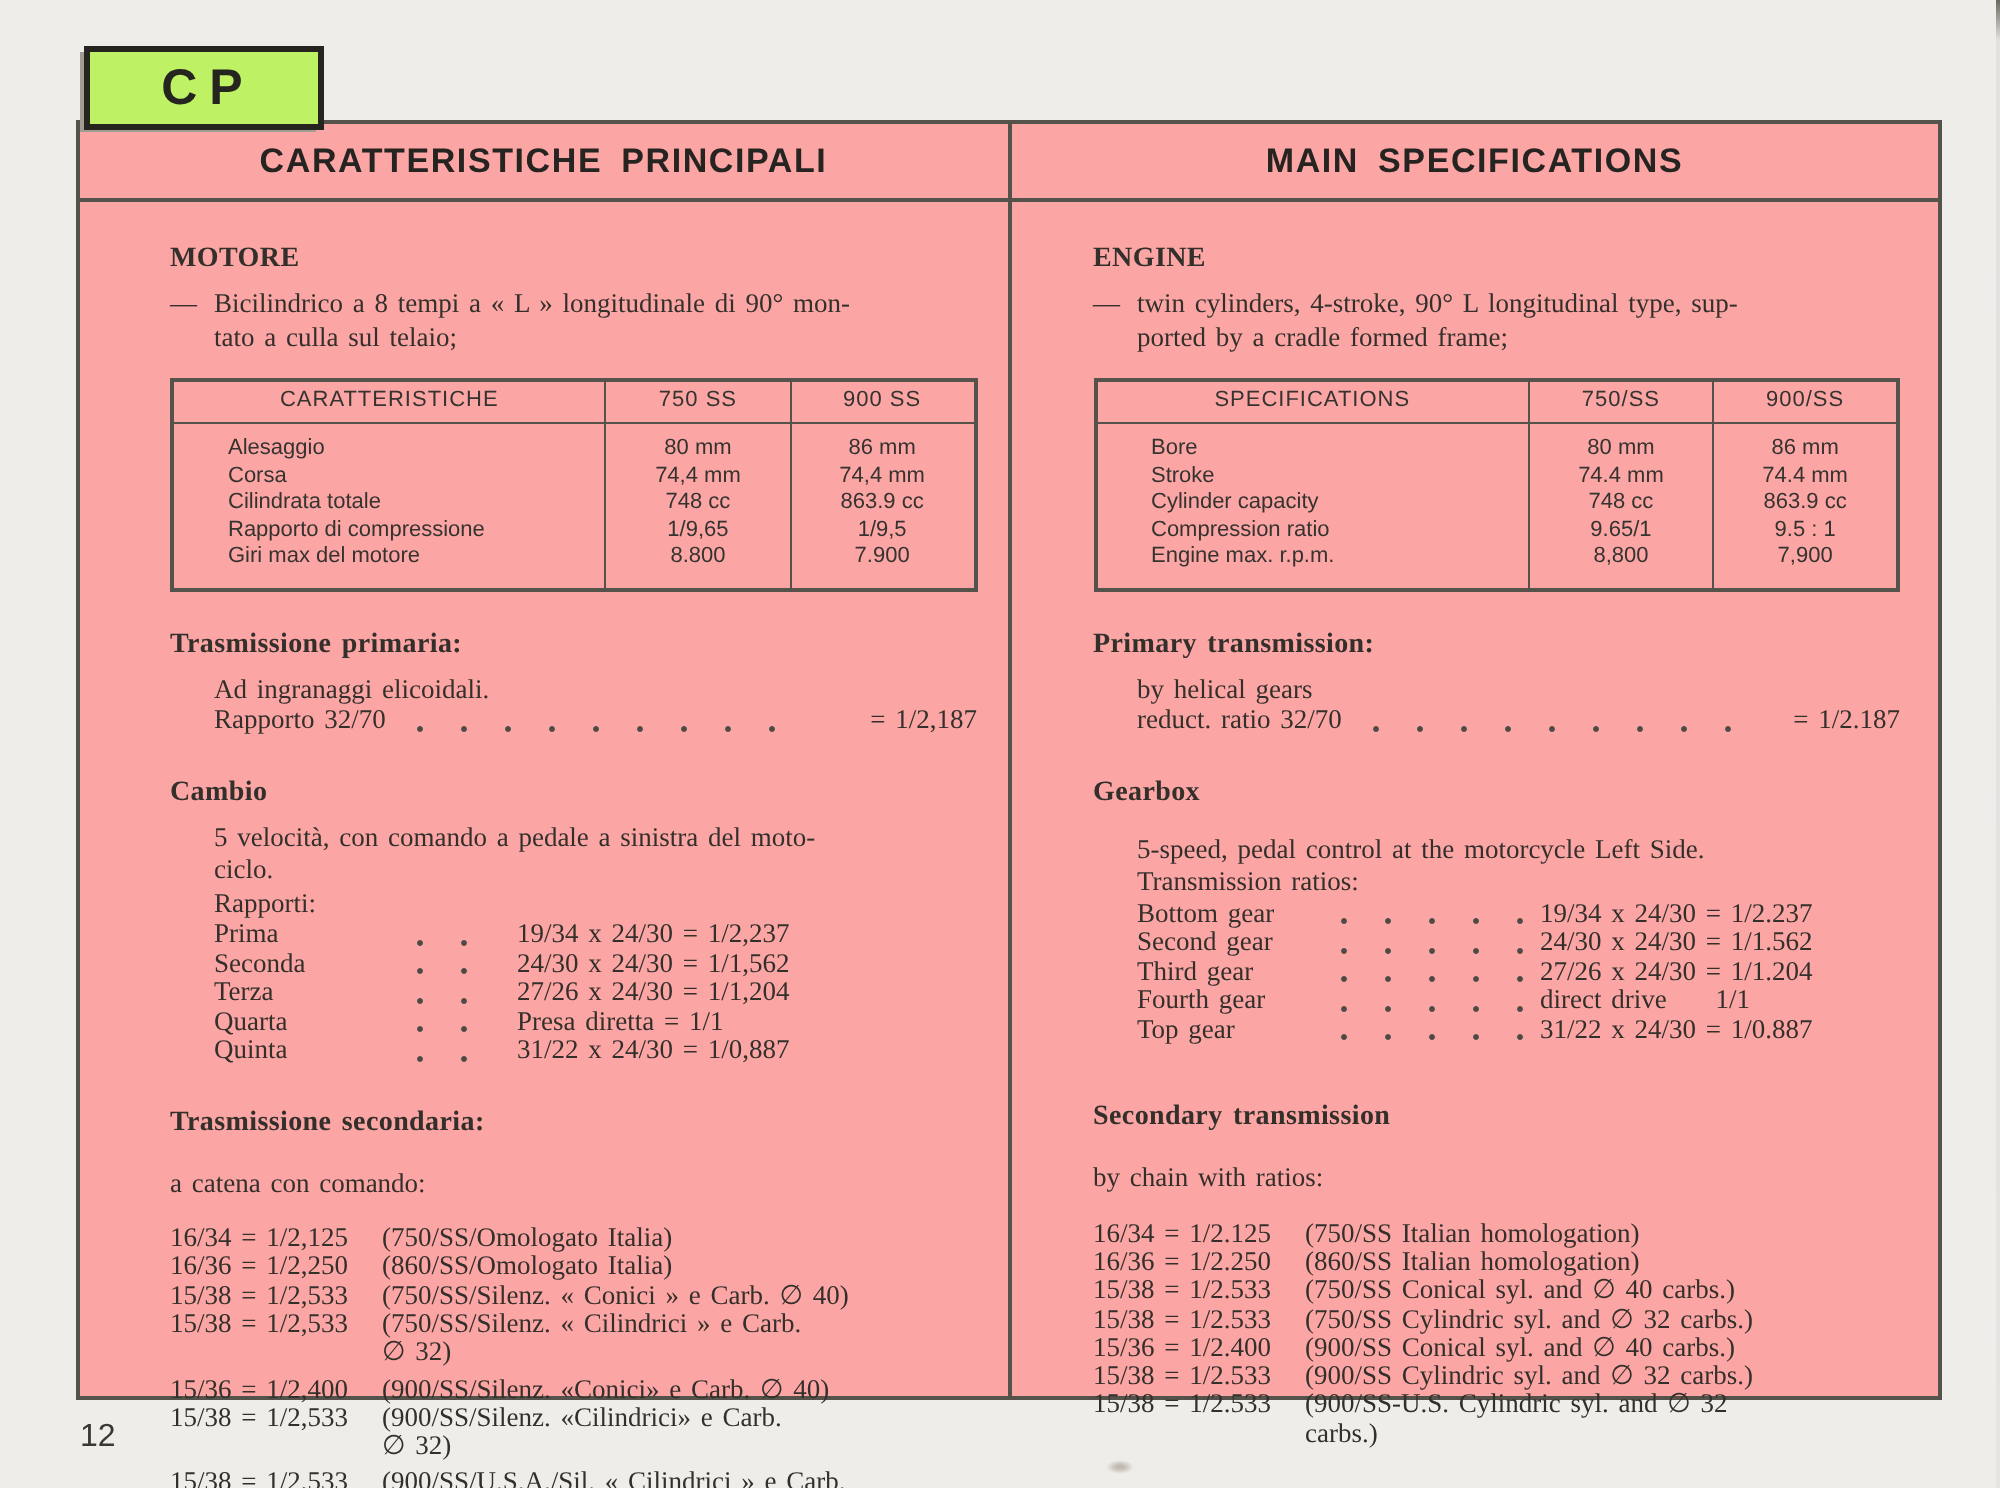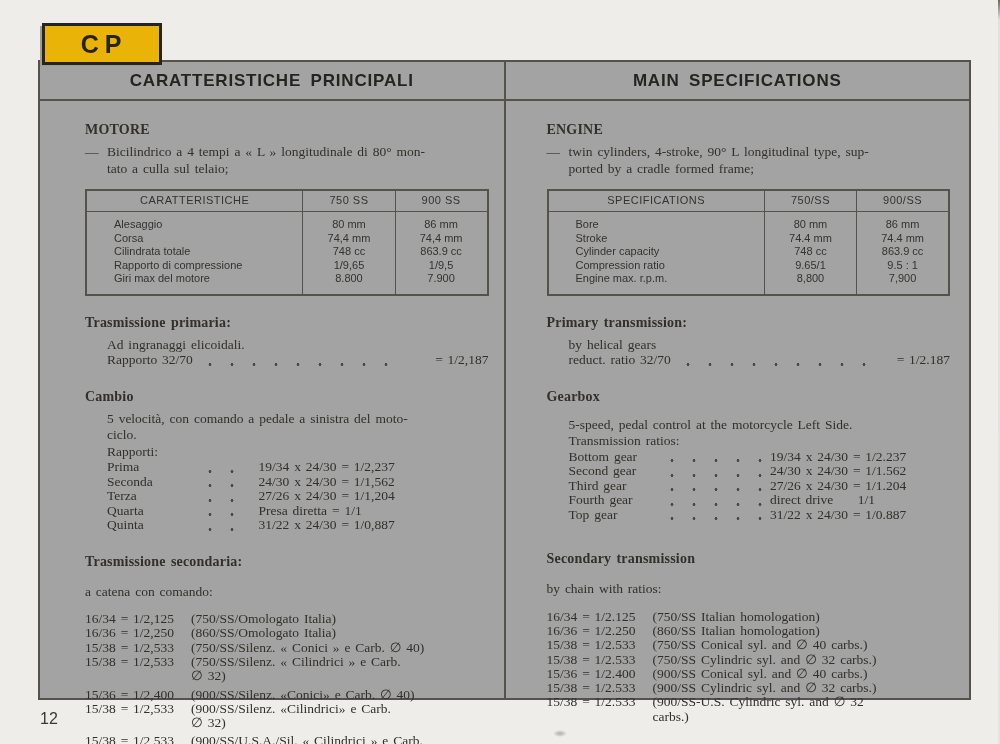--- a/index.html
+++ b/index.html
@@ -10,37 +10,37 @@
     color:#33302b;
     position:relative;
     overflow:hidden;
   }
 
   
   .cp-box {
     position:absolute; left:42px; top:23px;
     width:114px; height:36px;
     border:3px solid #26241f;
-    background:#eab308;
+    background:#bef264;
     display:flex; align-items:center; justify-content:center;
     box-shadow:-3px 2px 0 -1px #a19c93;
     z-index:2;
   }
   .cp-box .cp-label {
     font-family:"Liberation Sans", sans-serif;
     font-weight:bold; font-size:25px; letter-spacing:6px;
     color:#26241f; padding-left:4px;
   }
 
   
   .frame {
     position:absolute; left:38px; top:60px;
     width:929px; height:636px;
     border:2px solid #55514b;
-    background:#a3a3a3;
+    background:#fca5a5;
   }
   .header-row { display:flex; height:37px; border-bottom:2px solid #55514b; }
   .header-cell {
     flex:1; display:flex; align-items:center; justify-content:center;
     font-family:"Liberation Sans", sans-serif;
     font-weight:bold; font-size:17px; letter-spacing:0.8px;
     word-spacing:4px; color:#262420;
   }
   .header-cell.hl { border-right:2px solid #55514b; }
 
@@ -136,21 +136,21 @@
     <div class="header-cell">MAIN SPECIFICATIONS</div>
   </div>
 
   <div class="columns">
 
     <div class="col col-left">
 
       <div class="sec-heading">MOTORE</div>
       <div class="dash-para">
         <span class="dash">—</span>
-        <span class="pre">Bicilindrico a 4 tempi a « L » longitudinale di 80° mon-
+        <span class="pre">Bicilindrico a 8 tempi a « L » longitudinale di 90° mon-
 tato a culla sul telaio;</span>
       </div>
 
       <table class="spec-table">
         <colgroup>
             <col class="c0">
             <col class="c1">
             <col class="c2">
           </colgroup>
         <thead>

